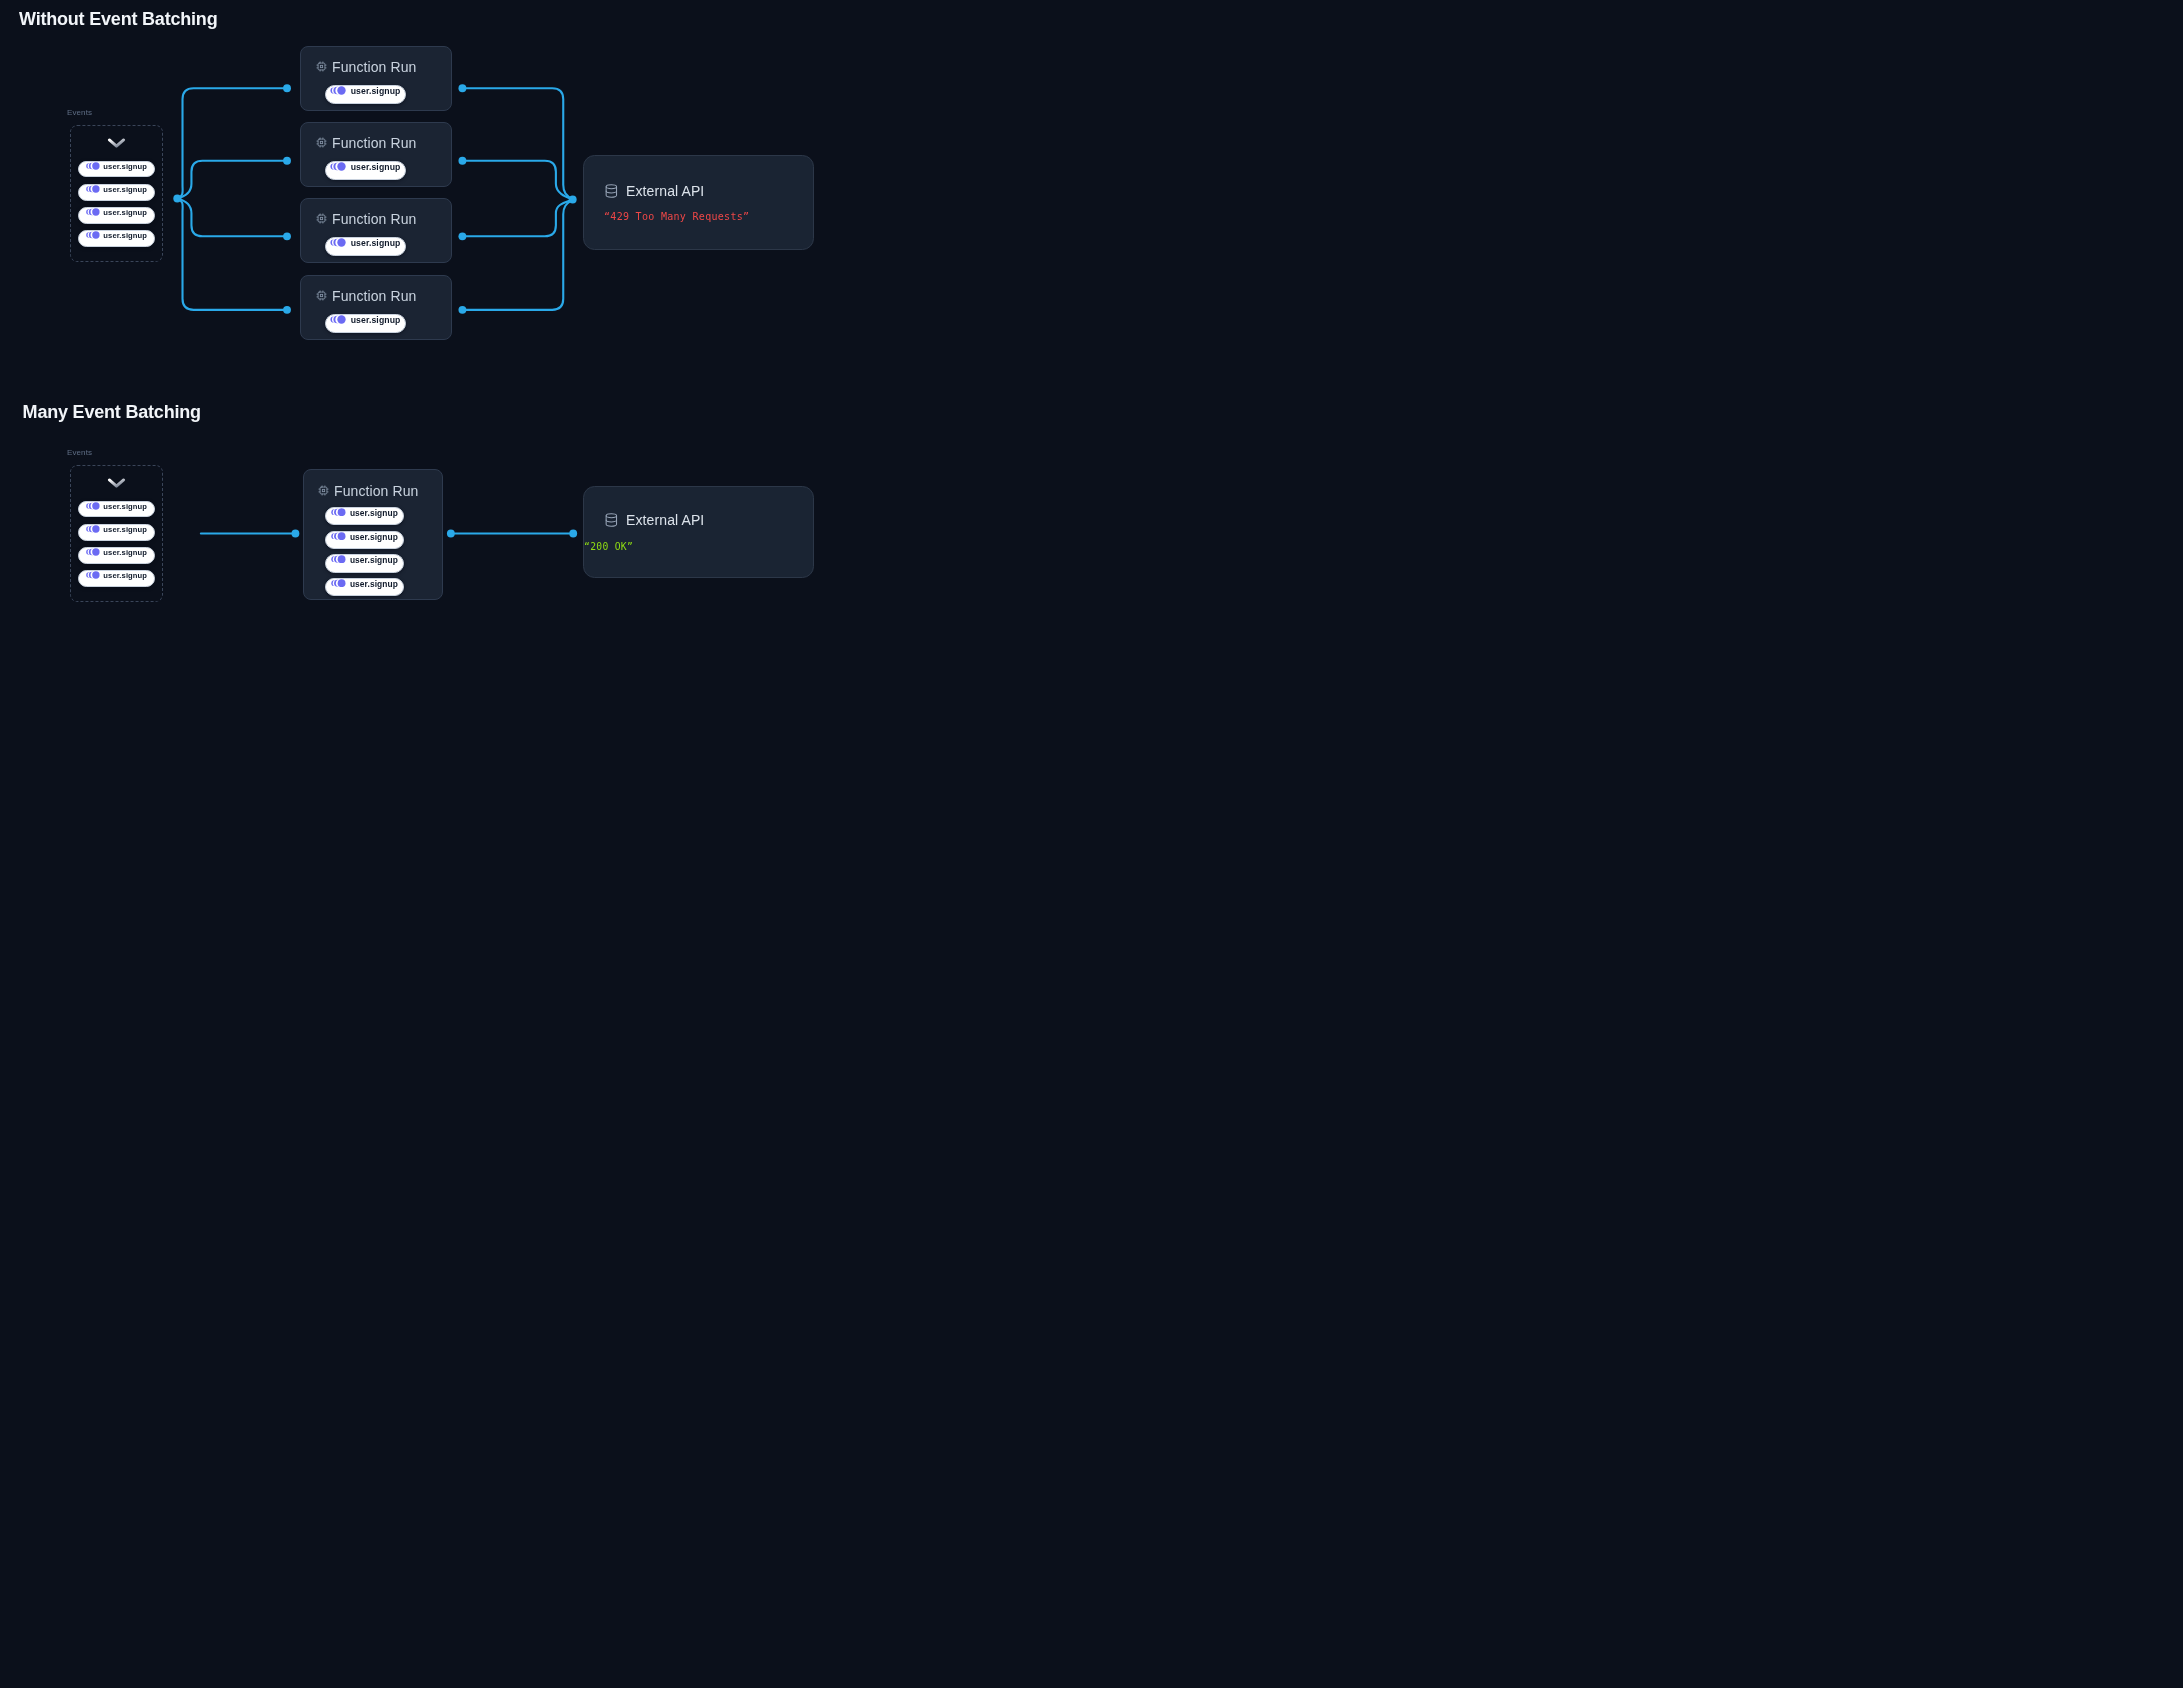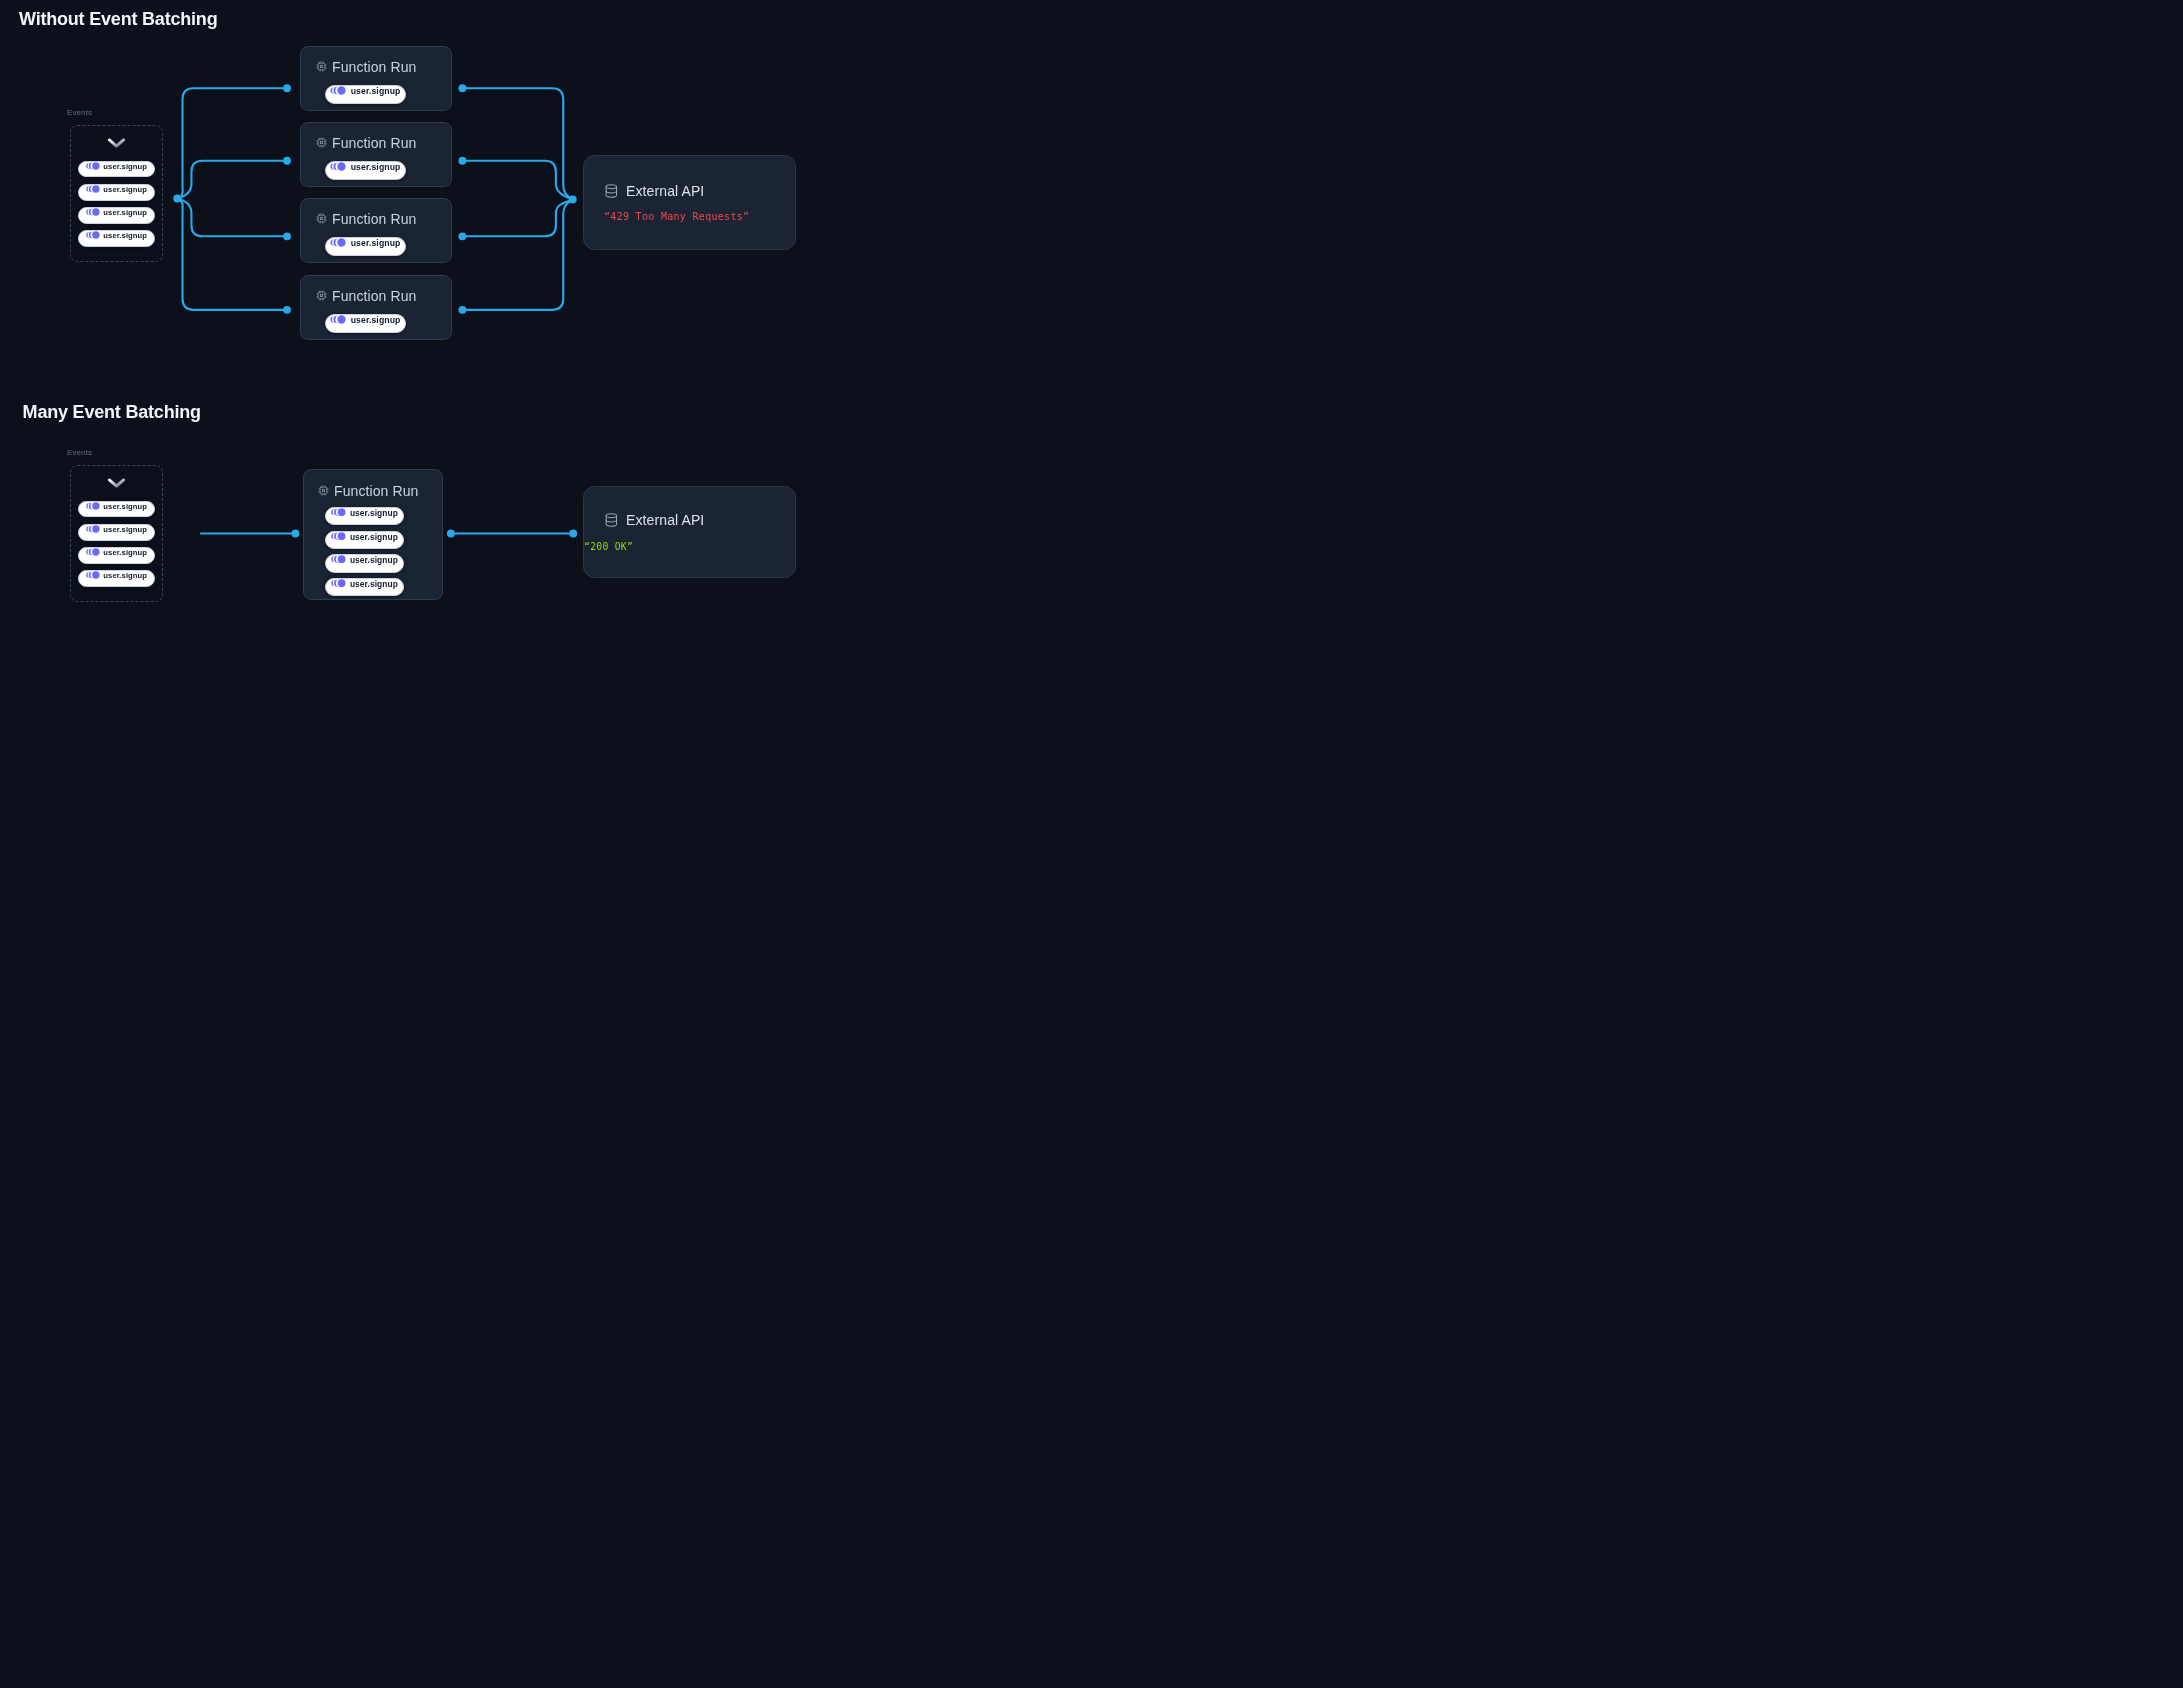--- a/index.html
+++ b/index.html
@@ -46,21 +46,21 @@
 
   .fn-card{position:absolute;background:var(--card-bg);border:0.8px solid var(--card-border);border-radius:8px;}
   .fn-card-sm{left:300px;width:152px;height:65px;}
   .fn-header{position:absolute;left:14.7px;top:11.6px;display:flex;align-items:center;gap:5.3px;}
   .fn-title{font-size:14px;font-weight:500;color:var(--head-text);letter-spacing:0.1px;}
   .fn-pill-slot{position:absolute;left:24px;top:38px;}
   .fn-card-batch{left:303px;top:469px;width:140px;height:131px;}
   .fn-card-batch .fn-header{left:13.7px;top:12.6px;}
   .fn-pill-col{position:absolute;left:21px;top:37px;display:flex;flex-direction:column;gap:5.3px;}
 
-  .ext-card{position:absolute;left:583px;width:213px;background:var(--ext-bg);border:0.8px solid var(--ext-border);
+  .ext-card{position:absolute;left:583px;width:231px;background:var(--ext-bg);border:0.8px solid var(--ext-border);
     border-radius:11.6px;display:flex;flex-direction:column;justify-content:center;padding-left:20px;gap:12.6px;}
   .ext-header{display:flex;align-items:center;gap:7.4px;}
   .ext-title{font-size:14px;font-weight:500;color:var(--ext-head-text);letter-spacing:0.1px;}
   .ext-status{font-family:"DejaVu Sans Mono","Liberation Mono",monospace;font-size:10px;letter-spacing:0.3px;}
   .ext-status.align-center{width:100%;margin-left:-20px;text-align:left;font-size:9.7px;}
 
   .connector-layer{position:absolute;left:0;top:0;width:824px;height:637px;}
   .connector-layer path, .connector-layer line{stroke:var(--connector);stroke-width:4;fill:none;stroke-linecap:round;}
   .connector-layer circle{fill:var(--connector);stroke:none;}
 </style>

